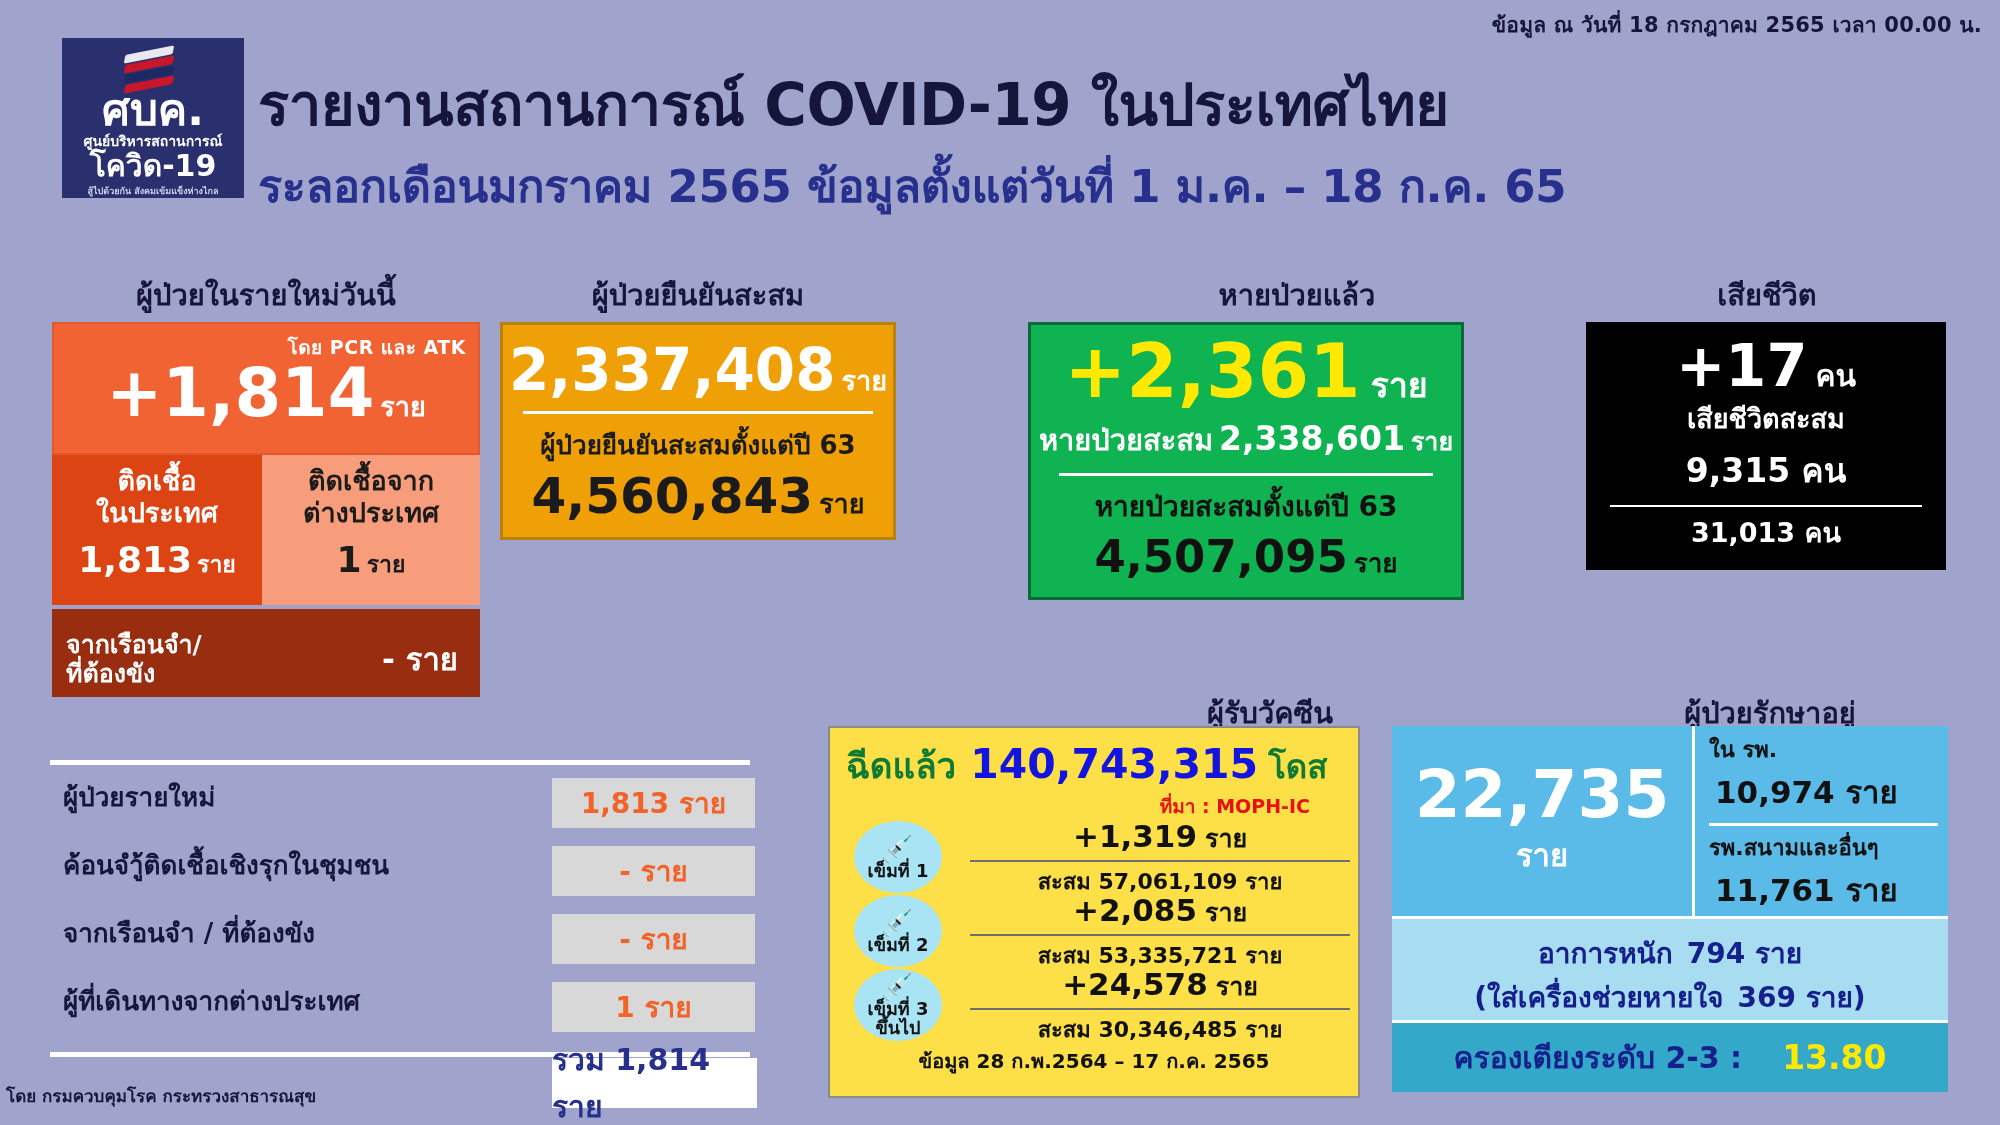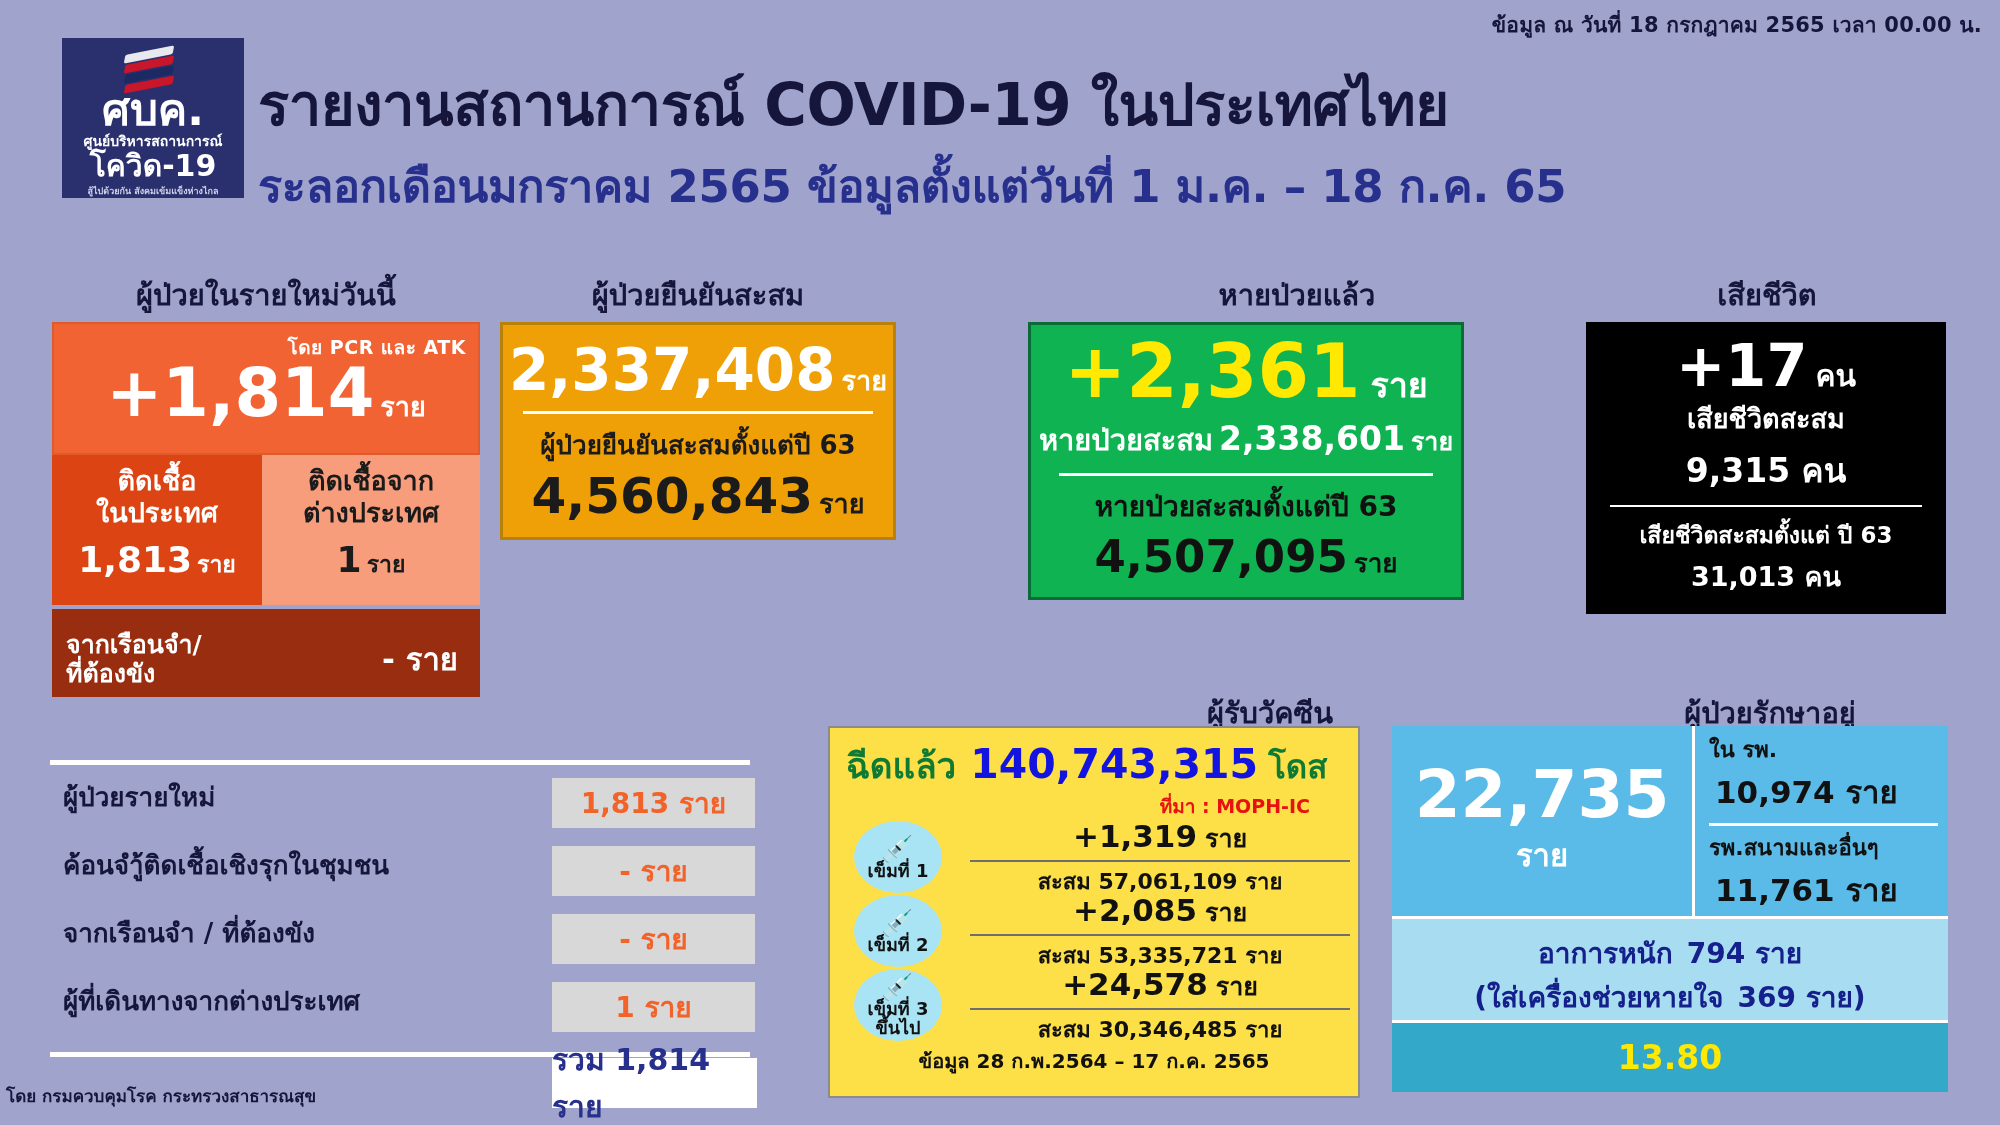--- a/index.html
+++ b/index.html
@@ -277,21 +277,20 @@
   </div>
 
   <div class="sec-label" style="left:1586px; top:272px; width:362px;">เสียชีวิต</div>
   <div class="card" id="c4">
     <div class="big">
       <span>+17</span><span class="unit">คน</span>
     </div>
     <div class="cap">เสียชีวิตสะสม</div>
     <div class="v2">9,315 คน</div>
     <hr>
-    <div class="cap2">เสียชีวิตสะสมตั้งแต่ ปี 63</div>
     <div class="v3">31,013 คน</div>
   </div>
 
   <div id="riskHr"></div>
 
   <div class="rrow" style="top:778px;">
     <div class="lbl">
       <div class="l1">ผู้ป่วยรายใหม่</div>
     </div>
     <div class="box" style="color:#f2632a;">1,813 ราย</div>
@@ -399,17 +398,18 @@
       <div class="r">
         <span>อาการหนัก</span>
         <span class="v">794 ราย</span>
       </div>
       <div class="r">
         <span>(ใส่เครื่องช่วยหายใจ</span>
         <span class="v">369 ราย)</span>
       </div>
     </div>
     <div class="bot">
+      <span class="k">ครองเตียงระดับ 2-3 :</span>
       <span class="v">13.80</span>
     </div>
   </div>
 
 </div>
 
 </body></html>

